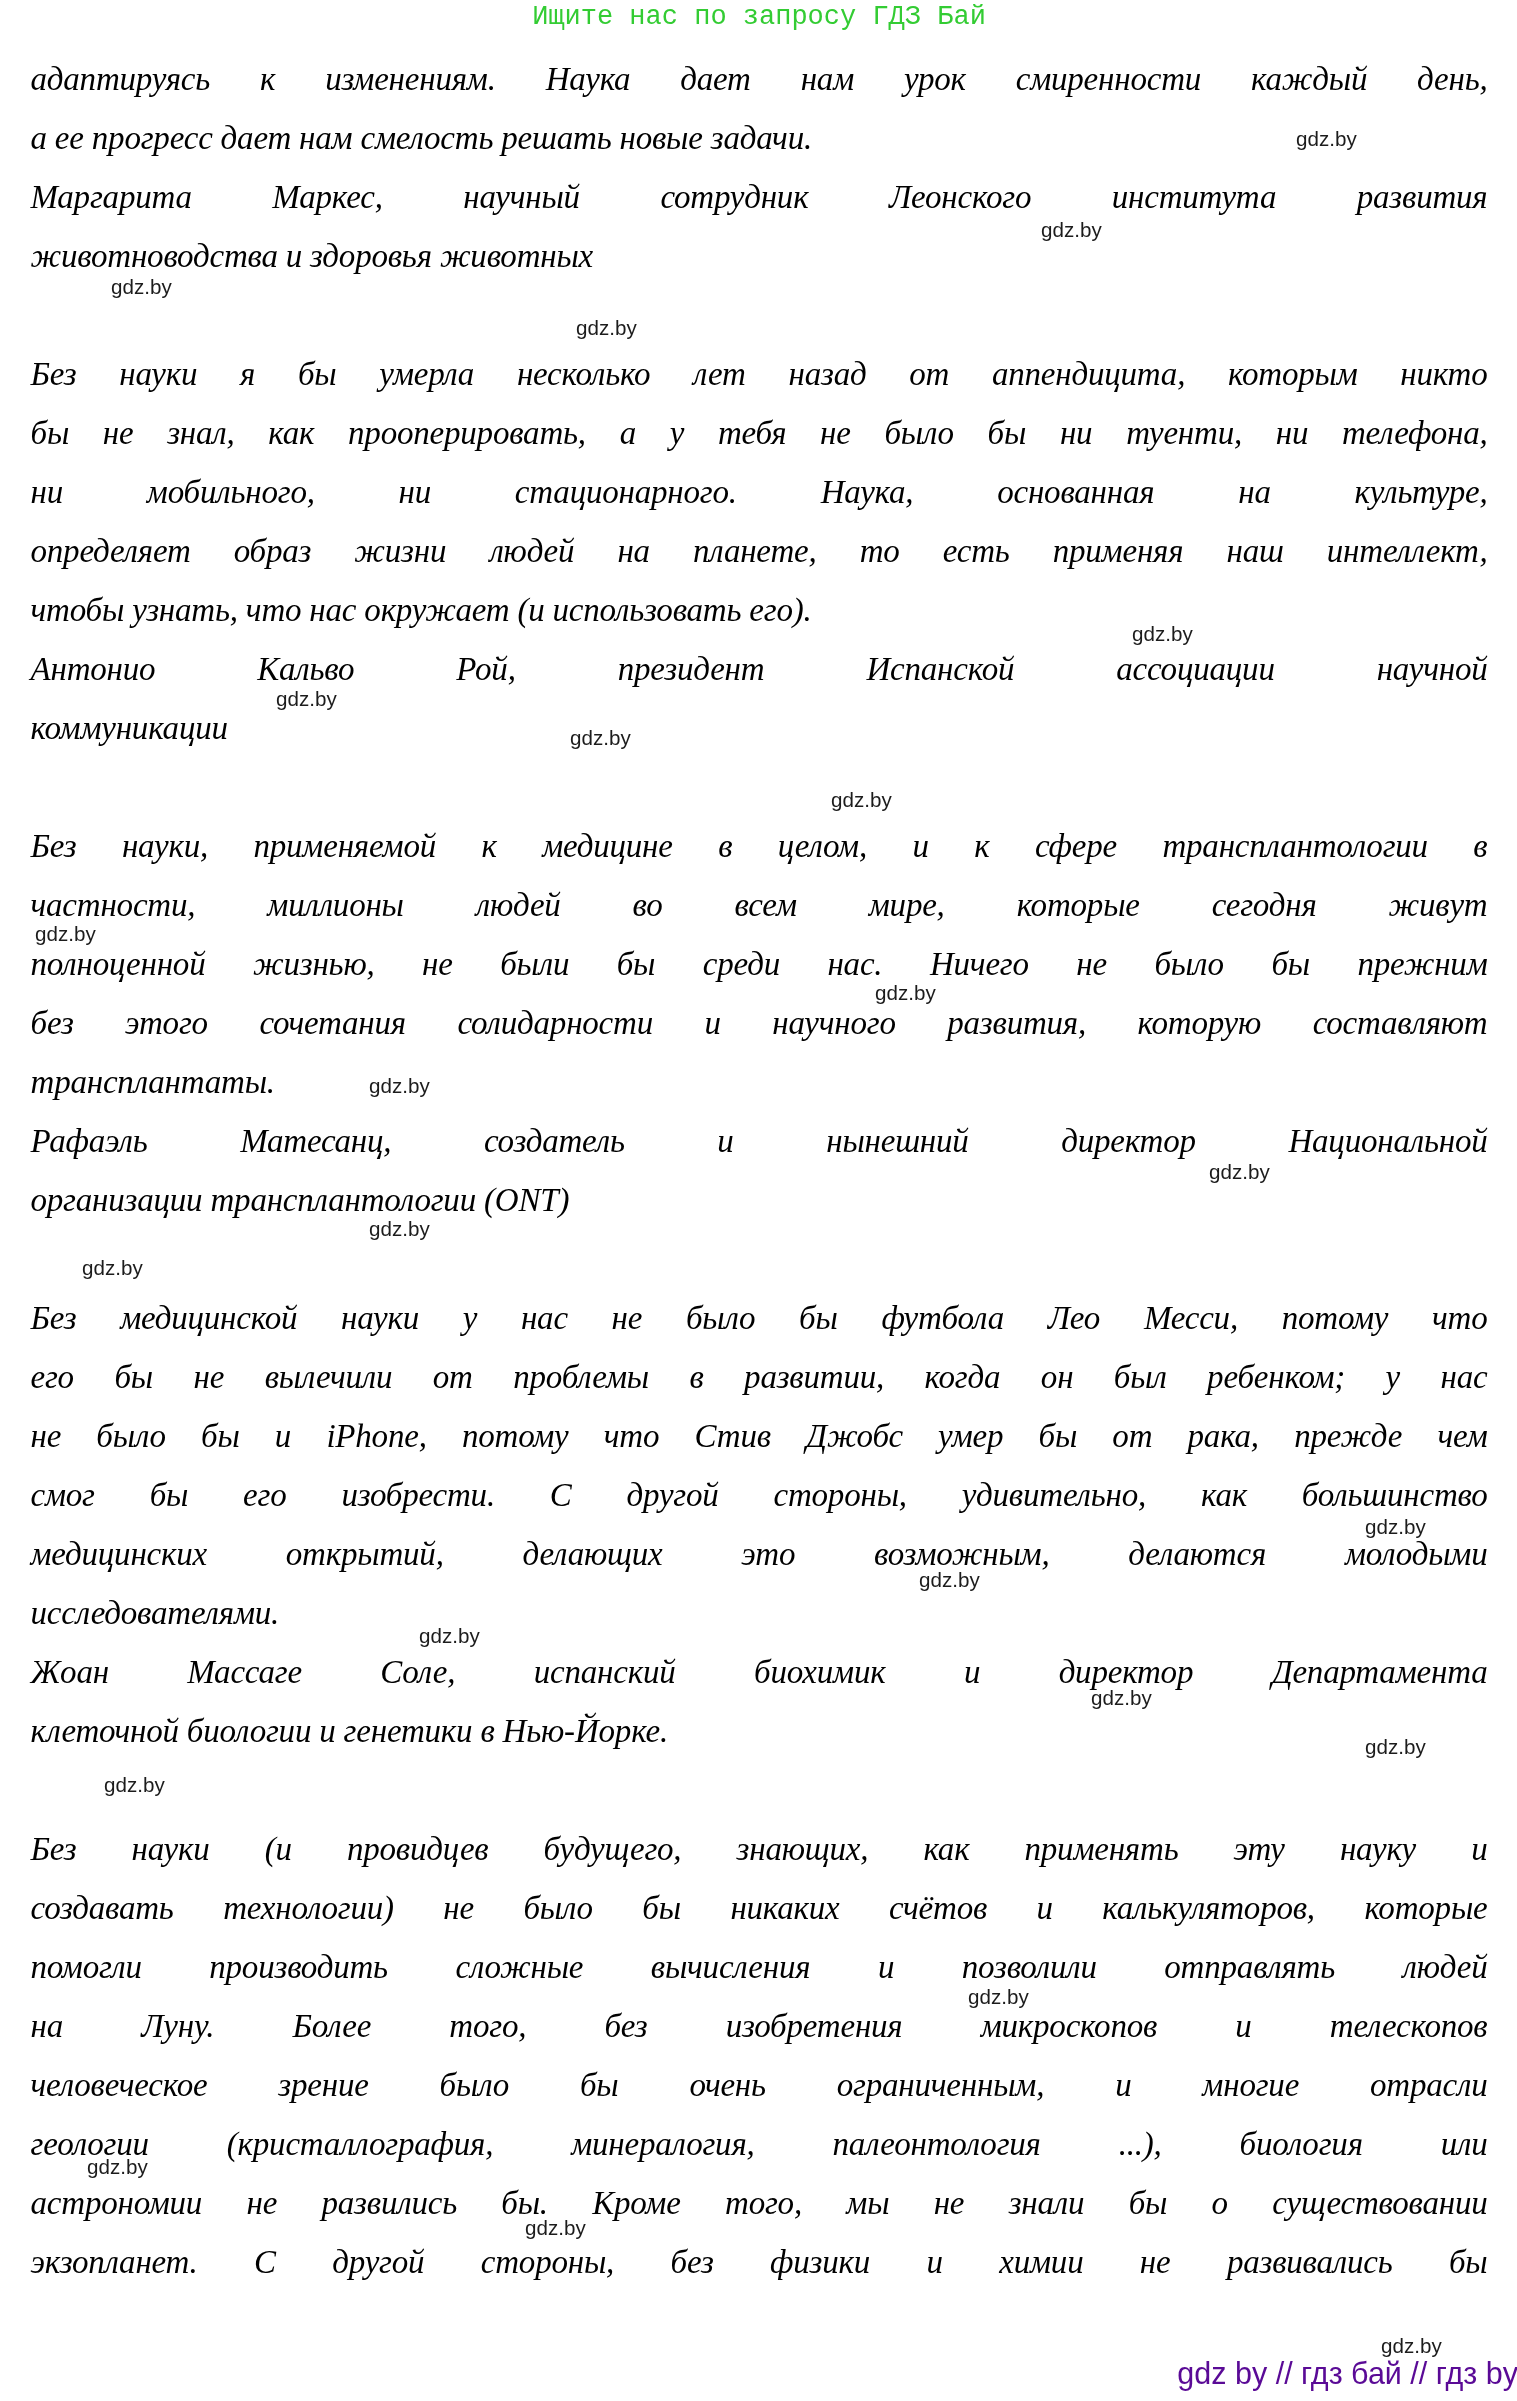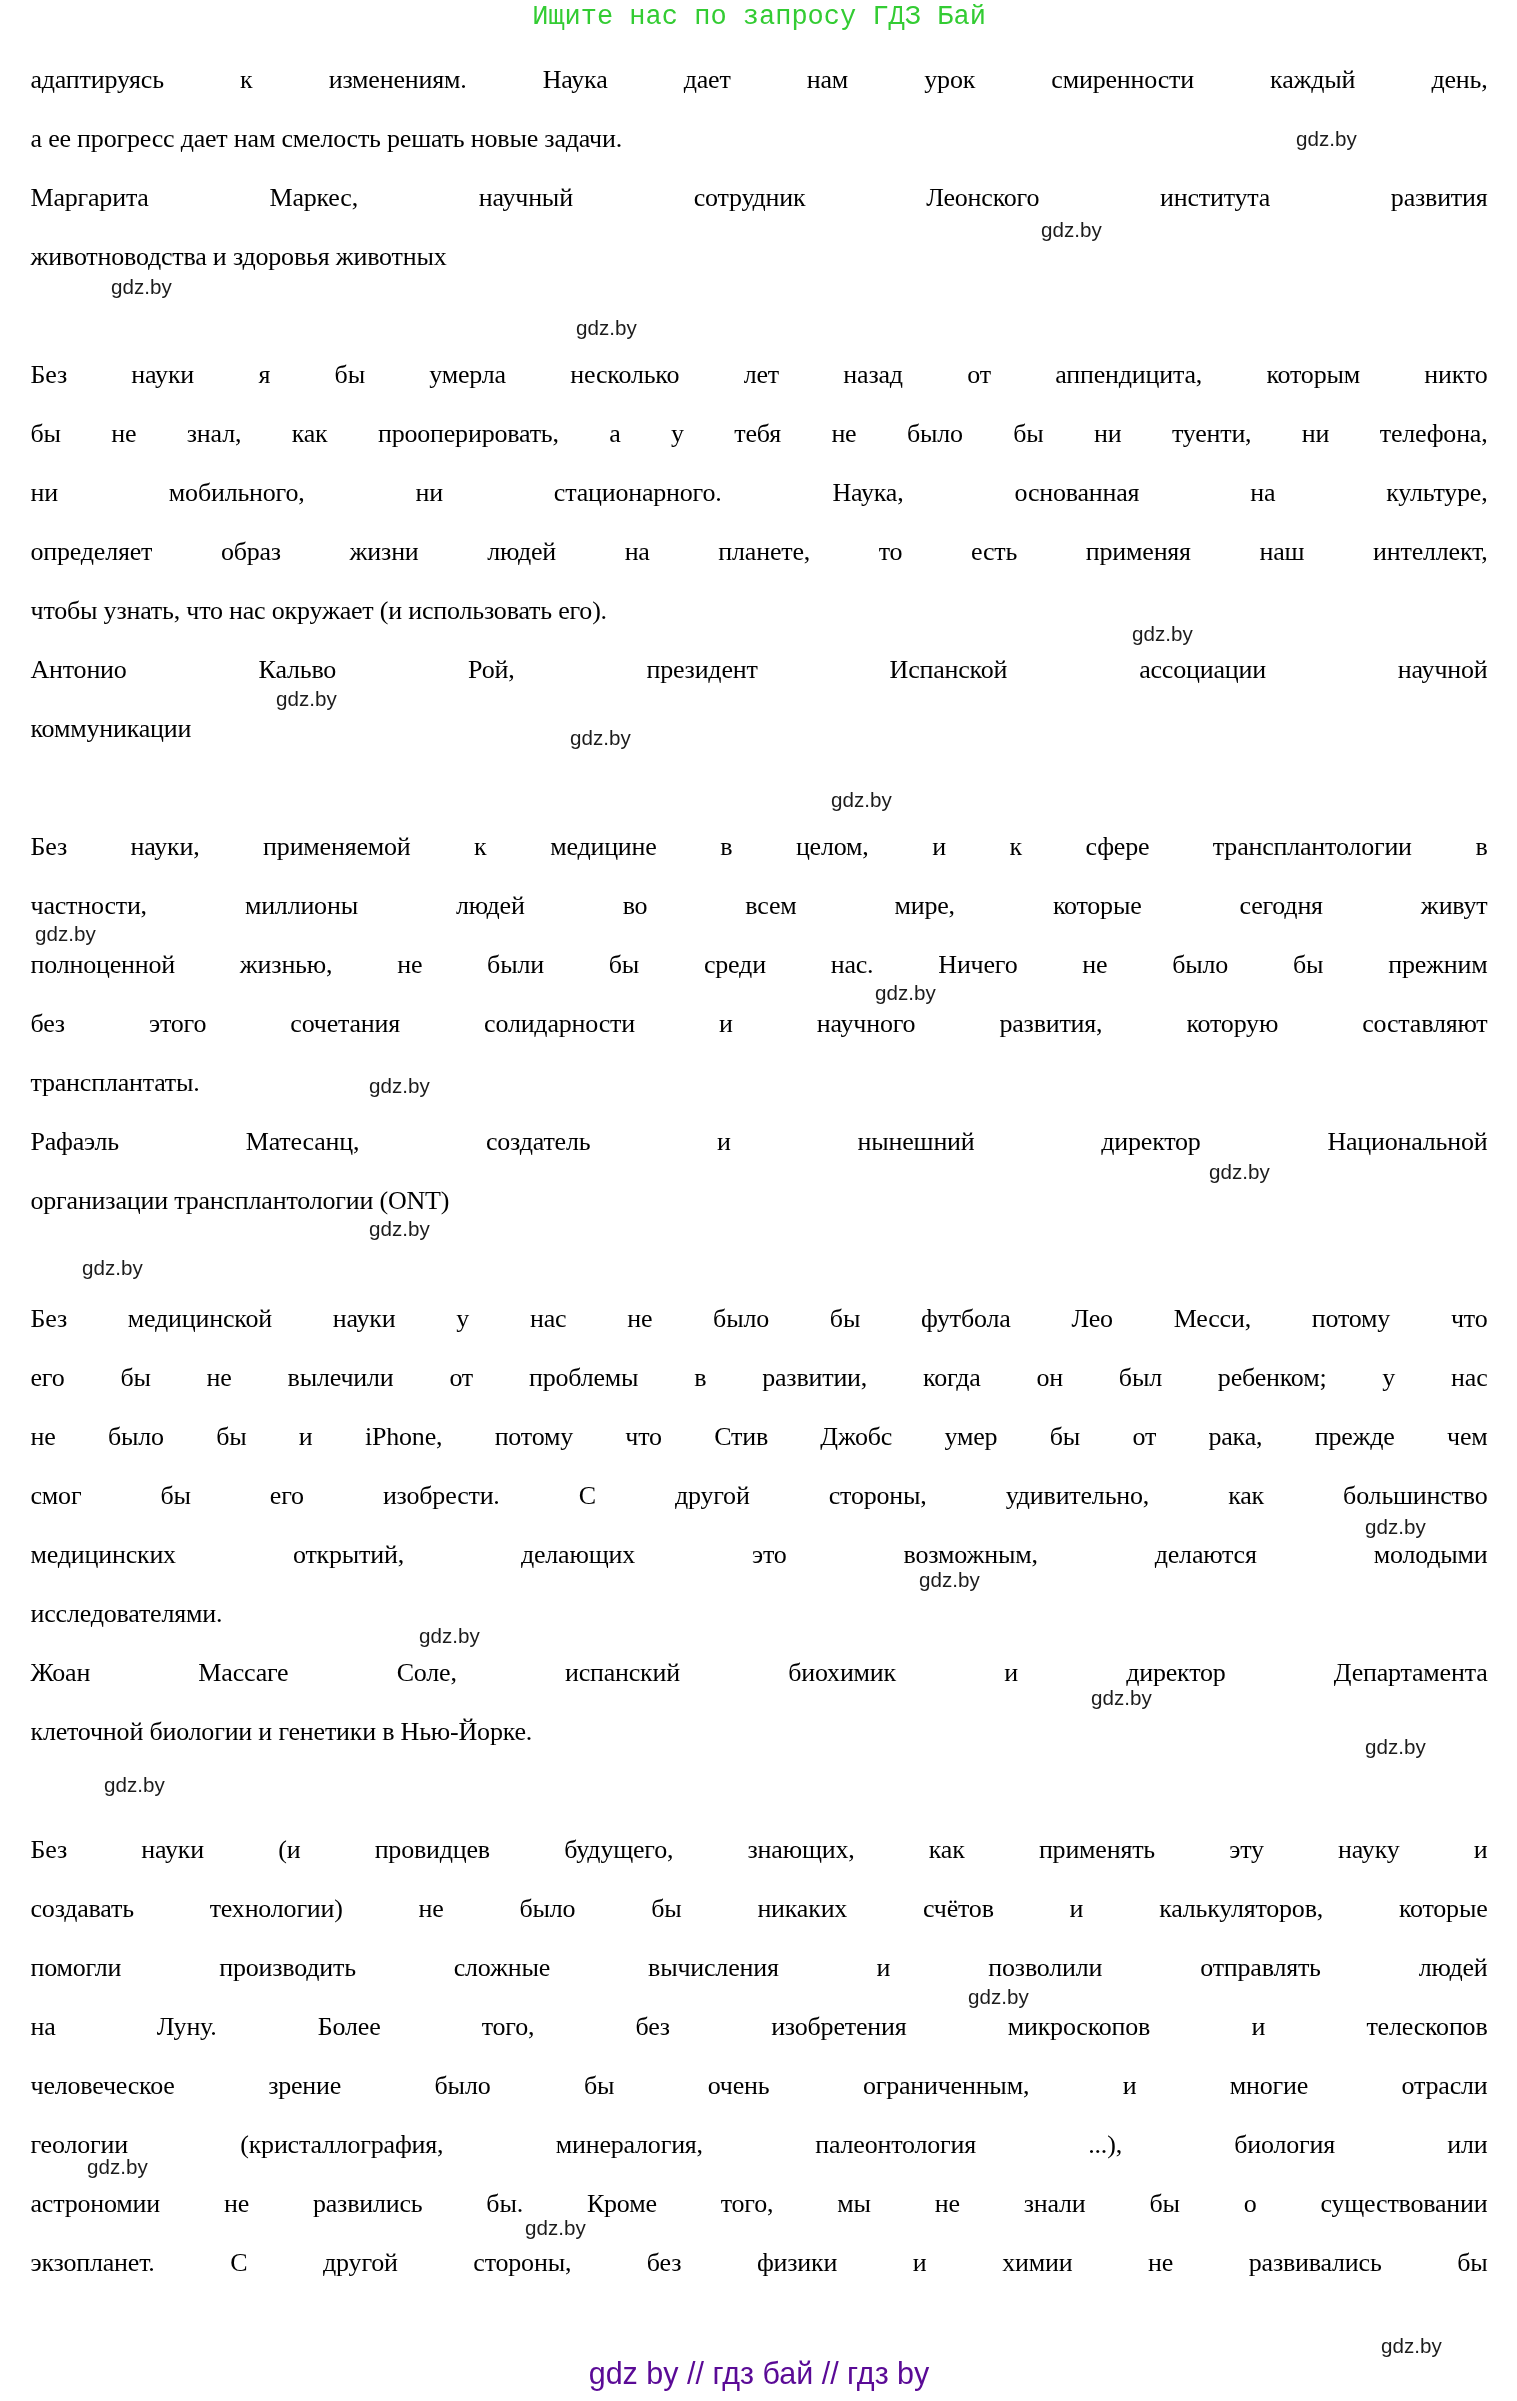--- a/index.html
+++ b/index.html
@@ -18,41 +18,42 @@
     font-family: Liberation Mono, monospace;
     font-size: 27px; line-height: 30.5px;
   }
 
   .textblock {
     position: absolute; top: 50px; left: 30.5px; right: 30.5px;
     color: #000000;
   }
   .line {
     height: 59px; line-height: 59px;
-    font-size: 26px;
+    font-size: 33px;
     letter-spacing: -0.2px;
     text-align: justify;
     text-justify: inter-word;
     white-space: normal;
     overflow: visible;
+    font-style: italic;
   }
   .line.stretch { text-align-last: justify; }
   .line.plain   { text-align: right; text-align-last: left; }
   .spacer { height: 59px; }
 
   .watermark {
     position: absolute;
     font-family: "Liberation Sans", sans-serif;
     font-size: 20.6px; line-height: 24.4px;
     white-space: nowrap;
   }
 
   .footer-banner {
     position: absolute; top: 2356px; left: 0; right: 0;
-    text-align: center;
+    text-align: right;
     font-family: "Liberation Sans", sans-serif;
     font-size: 30.5px; line-height: 35px;
   }
 </style>
 </head>
 <body>
 
 <div class="page">
   <div class="header-banner" style="color: rgb(51, 204, 51);">Ищите нас по запросу ГДЗ Бай</div>
 

